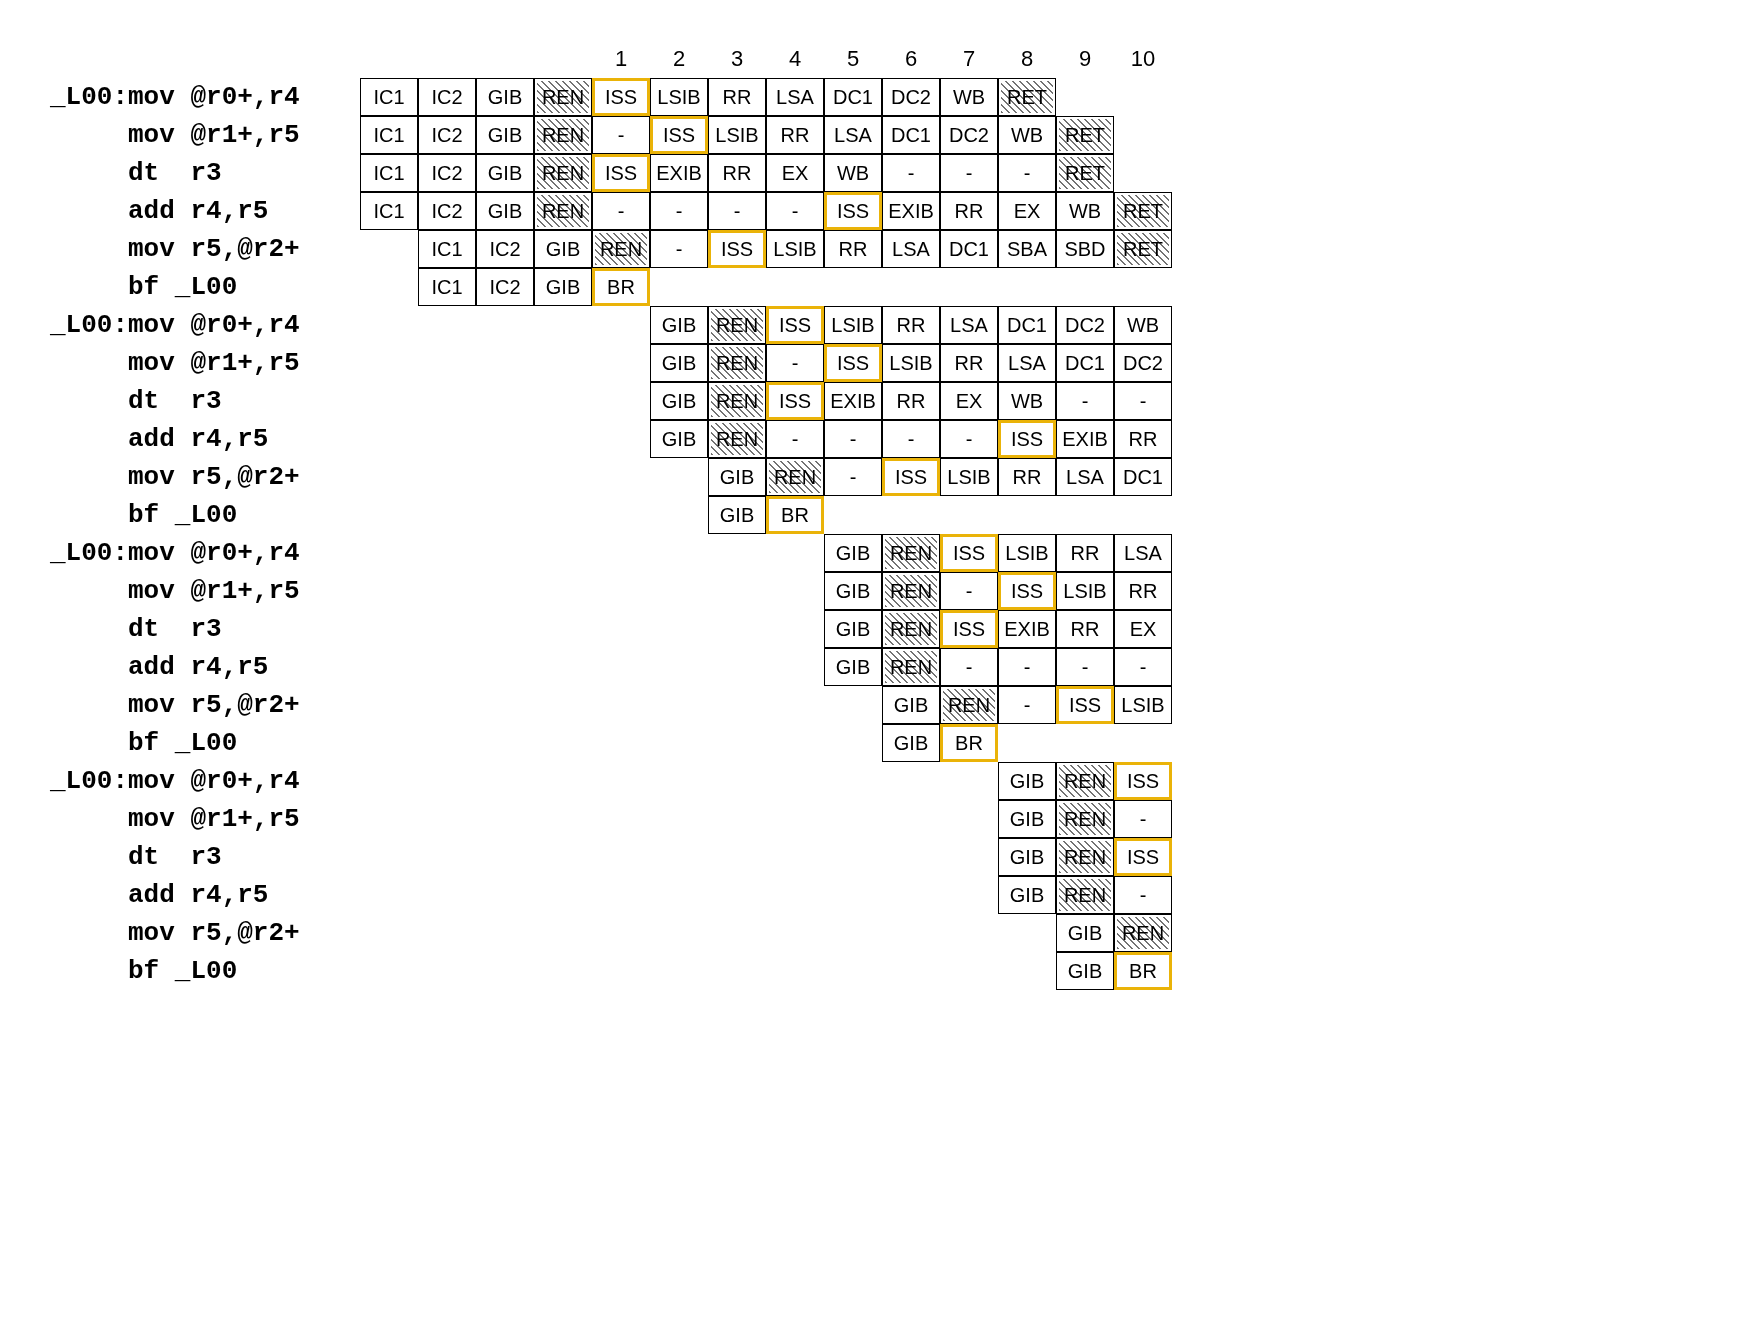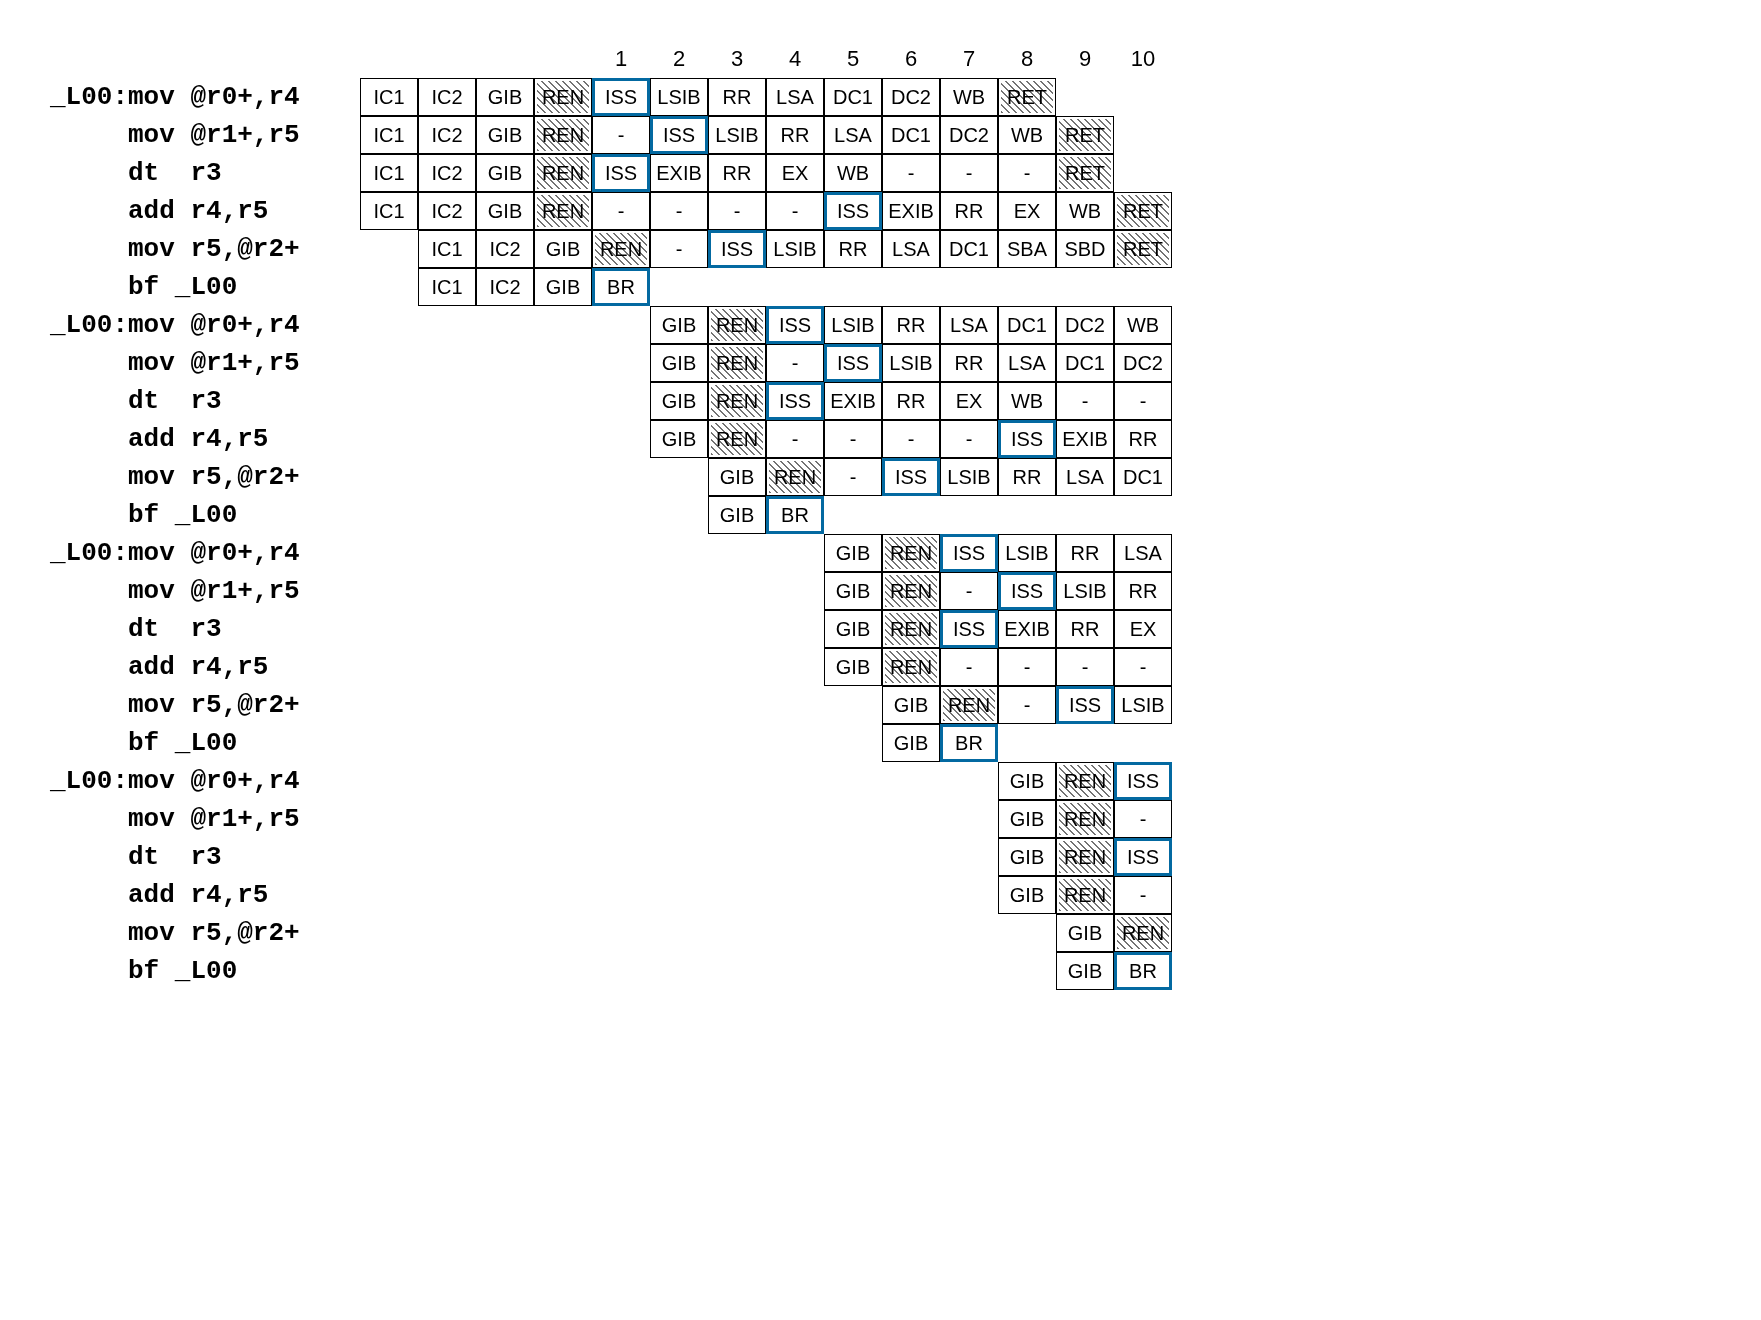--- a/index.html
+++ b/index.html
@@ -36,21 +36,21 @@
     border:1px solid #000;
     font-size:20px;
     font-family:Arial,Helvetica,sans-serif;
     text-align:center;
     line-height:36px;
     background:#fff;
     position:relative;
     box-sizing:border-box;
   }
   .cell.bold{
-    border:3px solid #0369a1;
+    border:3px solid #eab308;
     line-height:32px;
   }
   .cell.hatch::before{
     content:"";
     position:absolute;
     left:2px;right:2px;top:2px;bottom:2px;
     background:repeating-linear-gradient(45deg,#000 0 1.5px,transparent 1.5px 5px);
     opacity:.55;
     pointer-events:none;
   }

